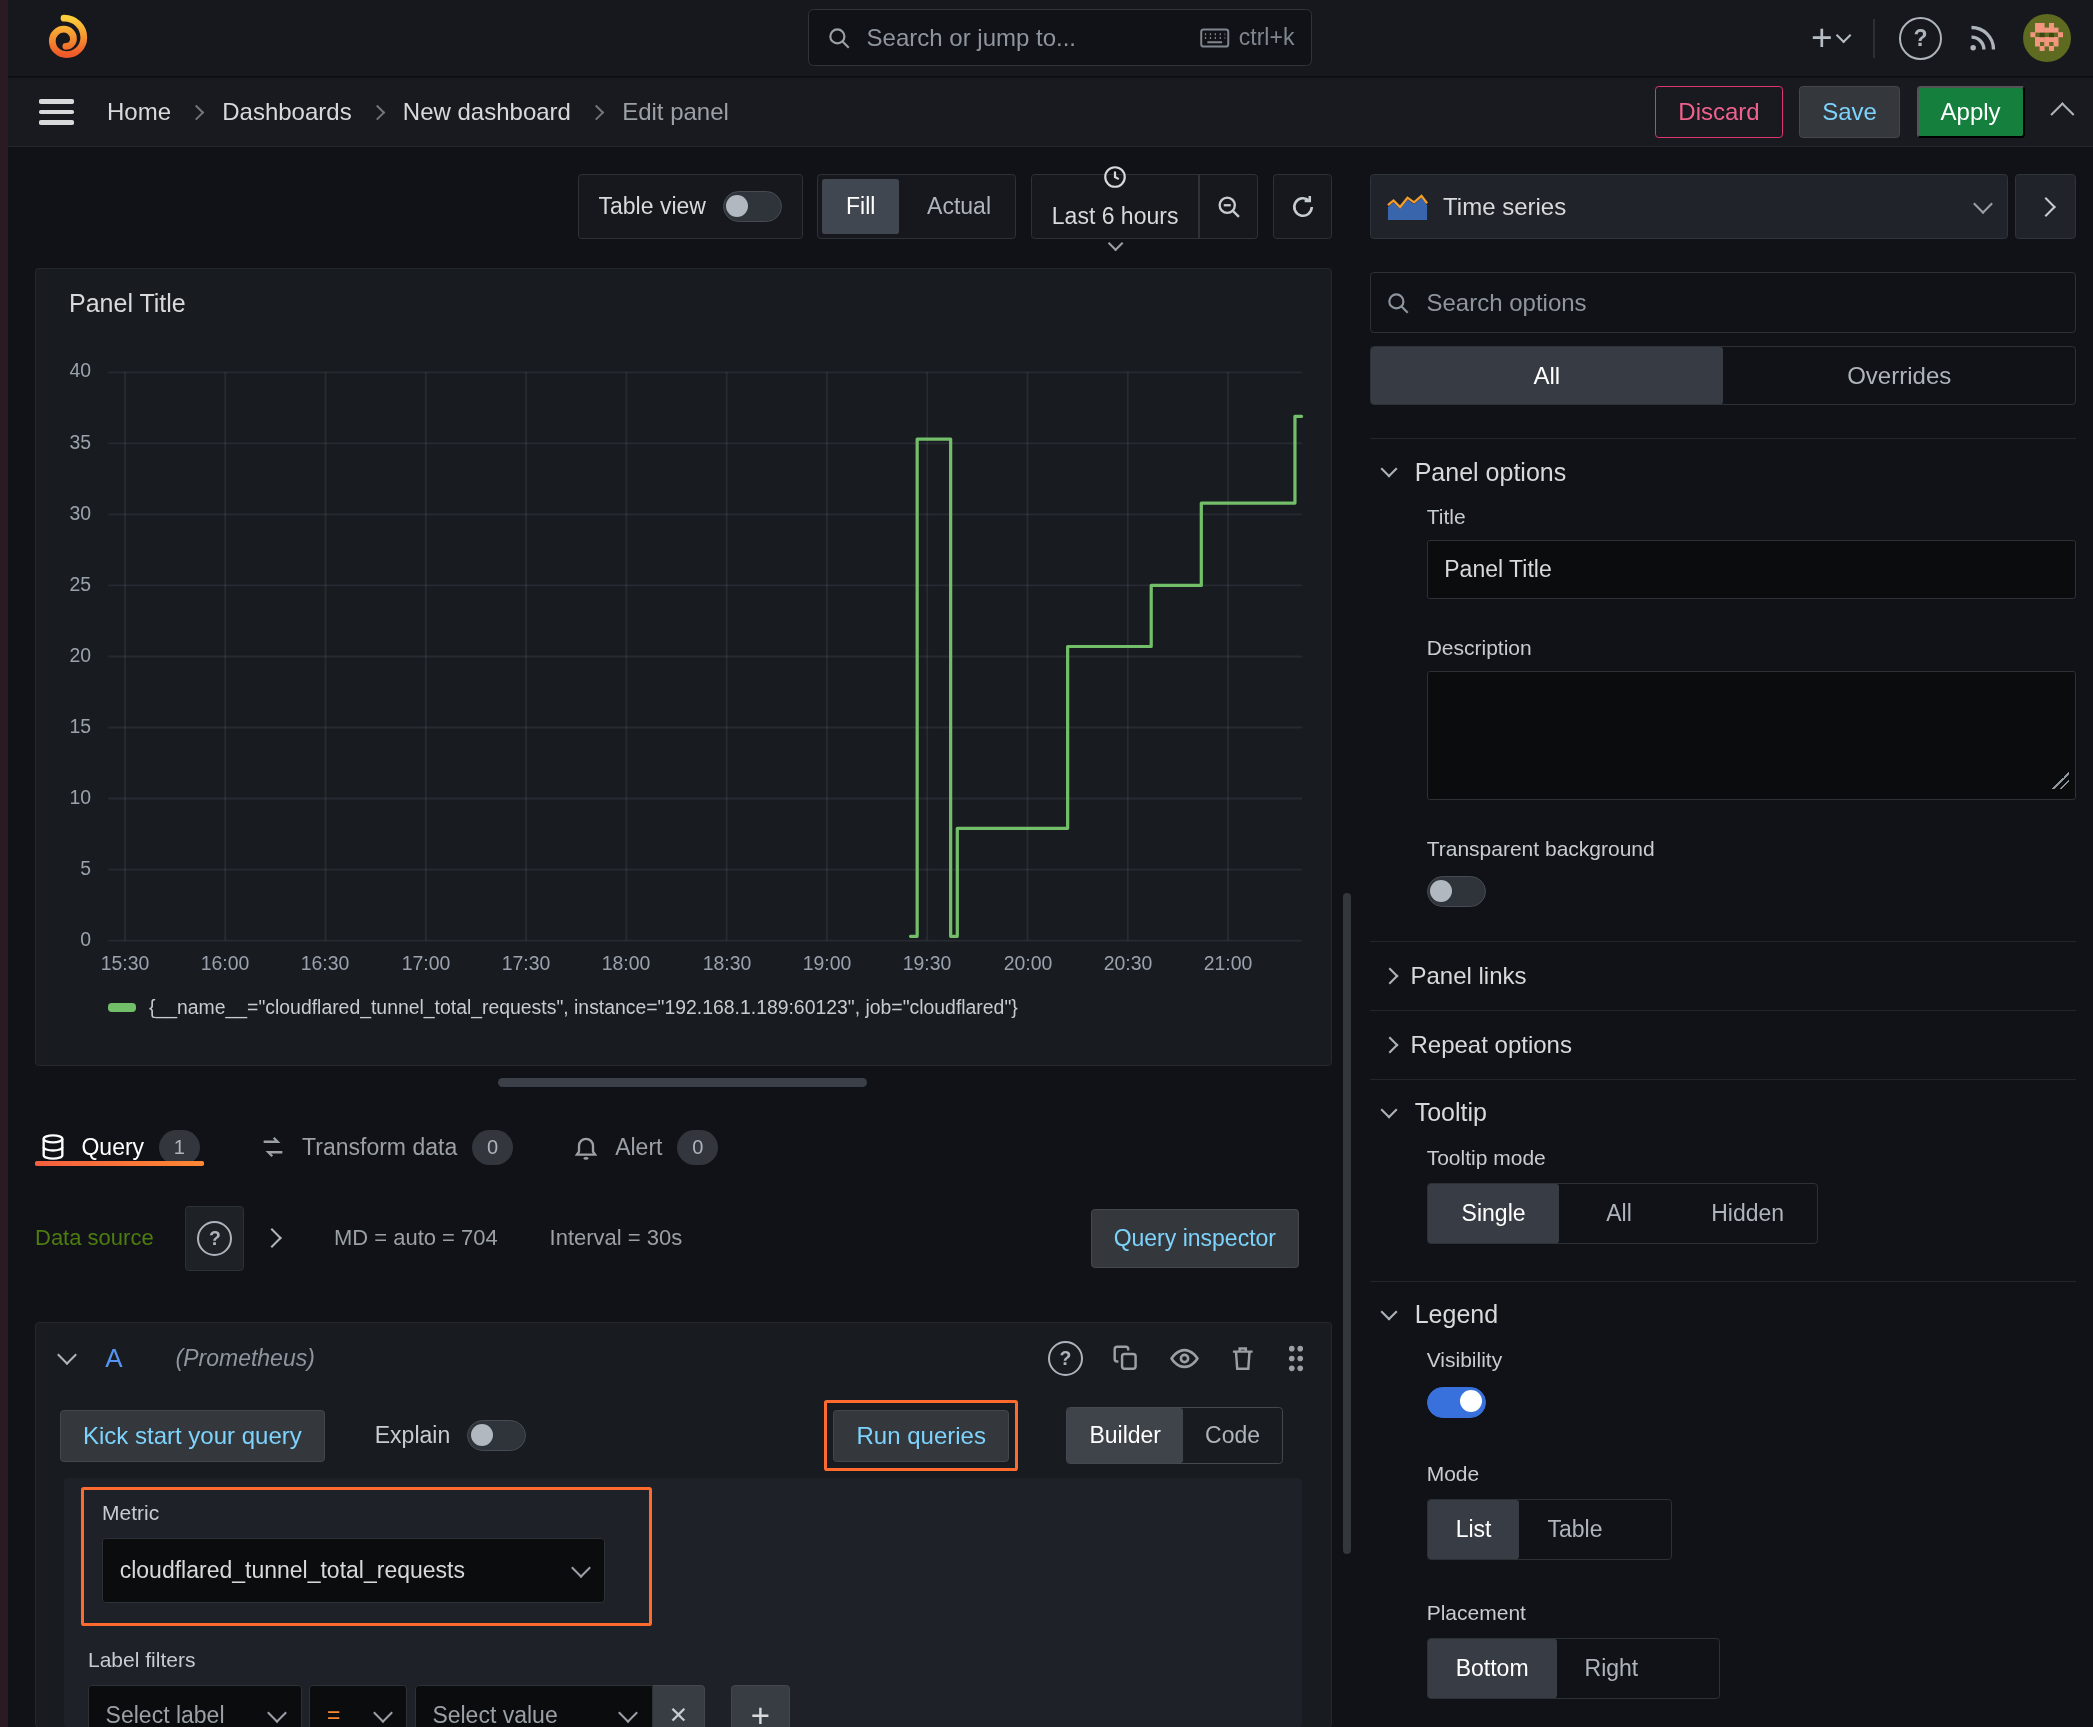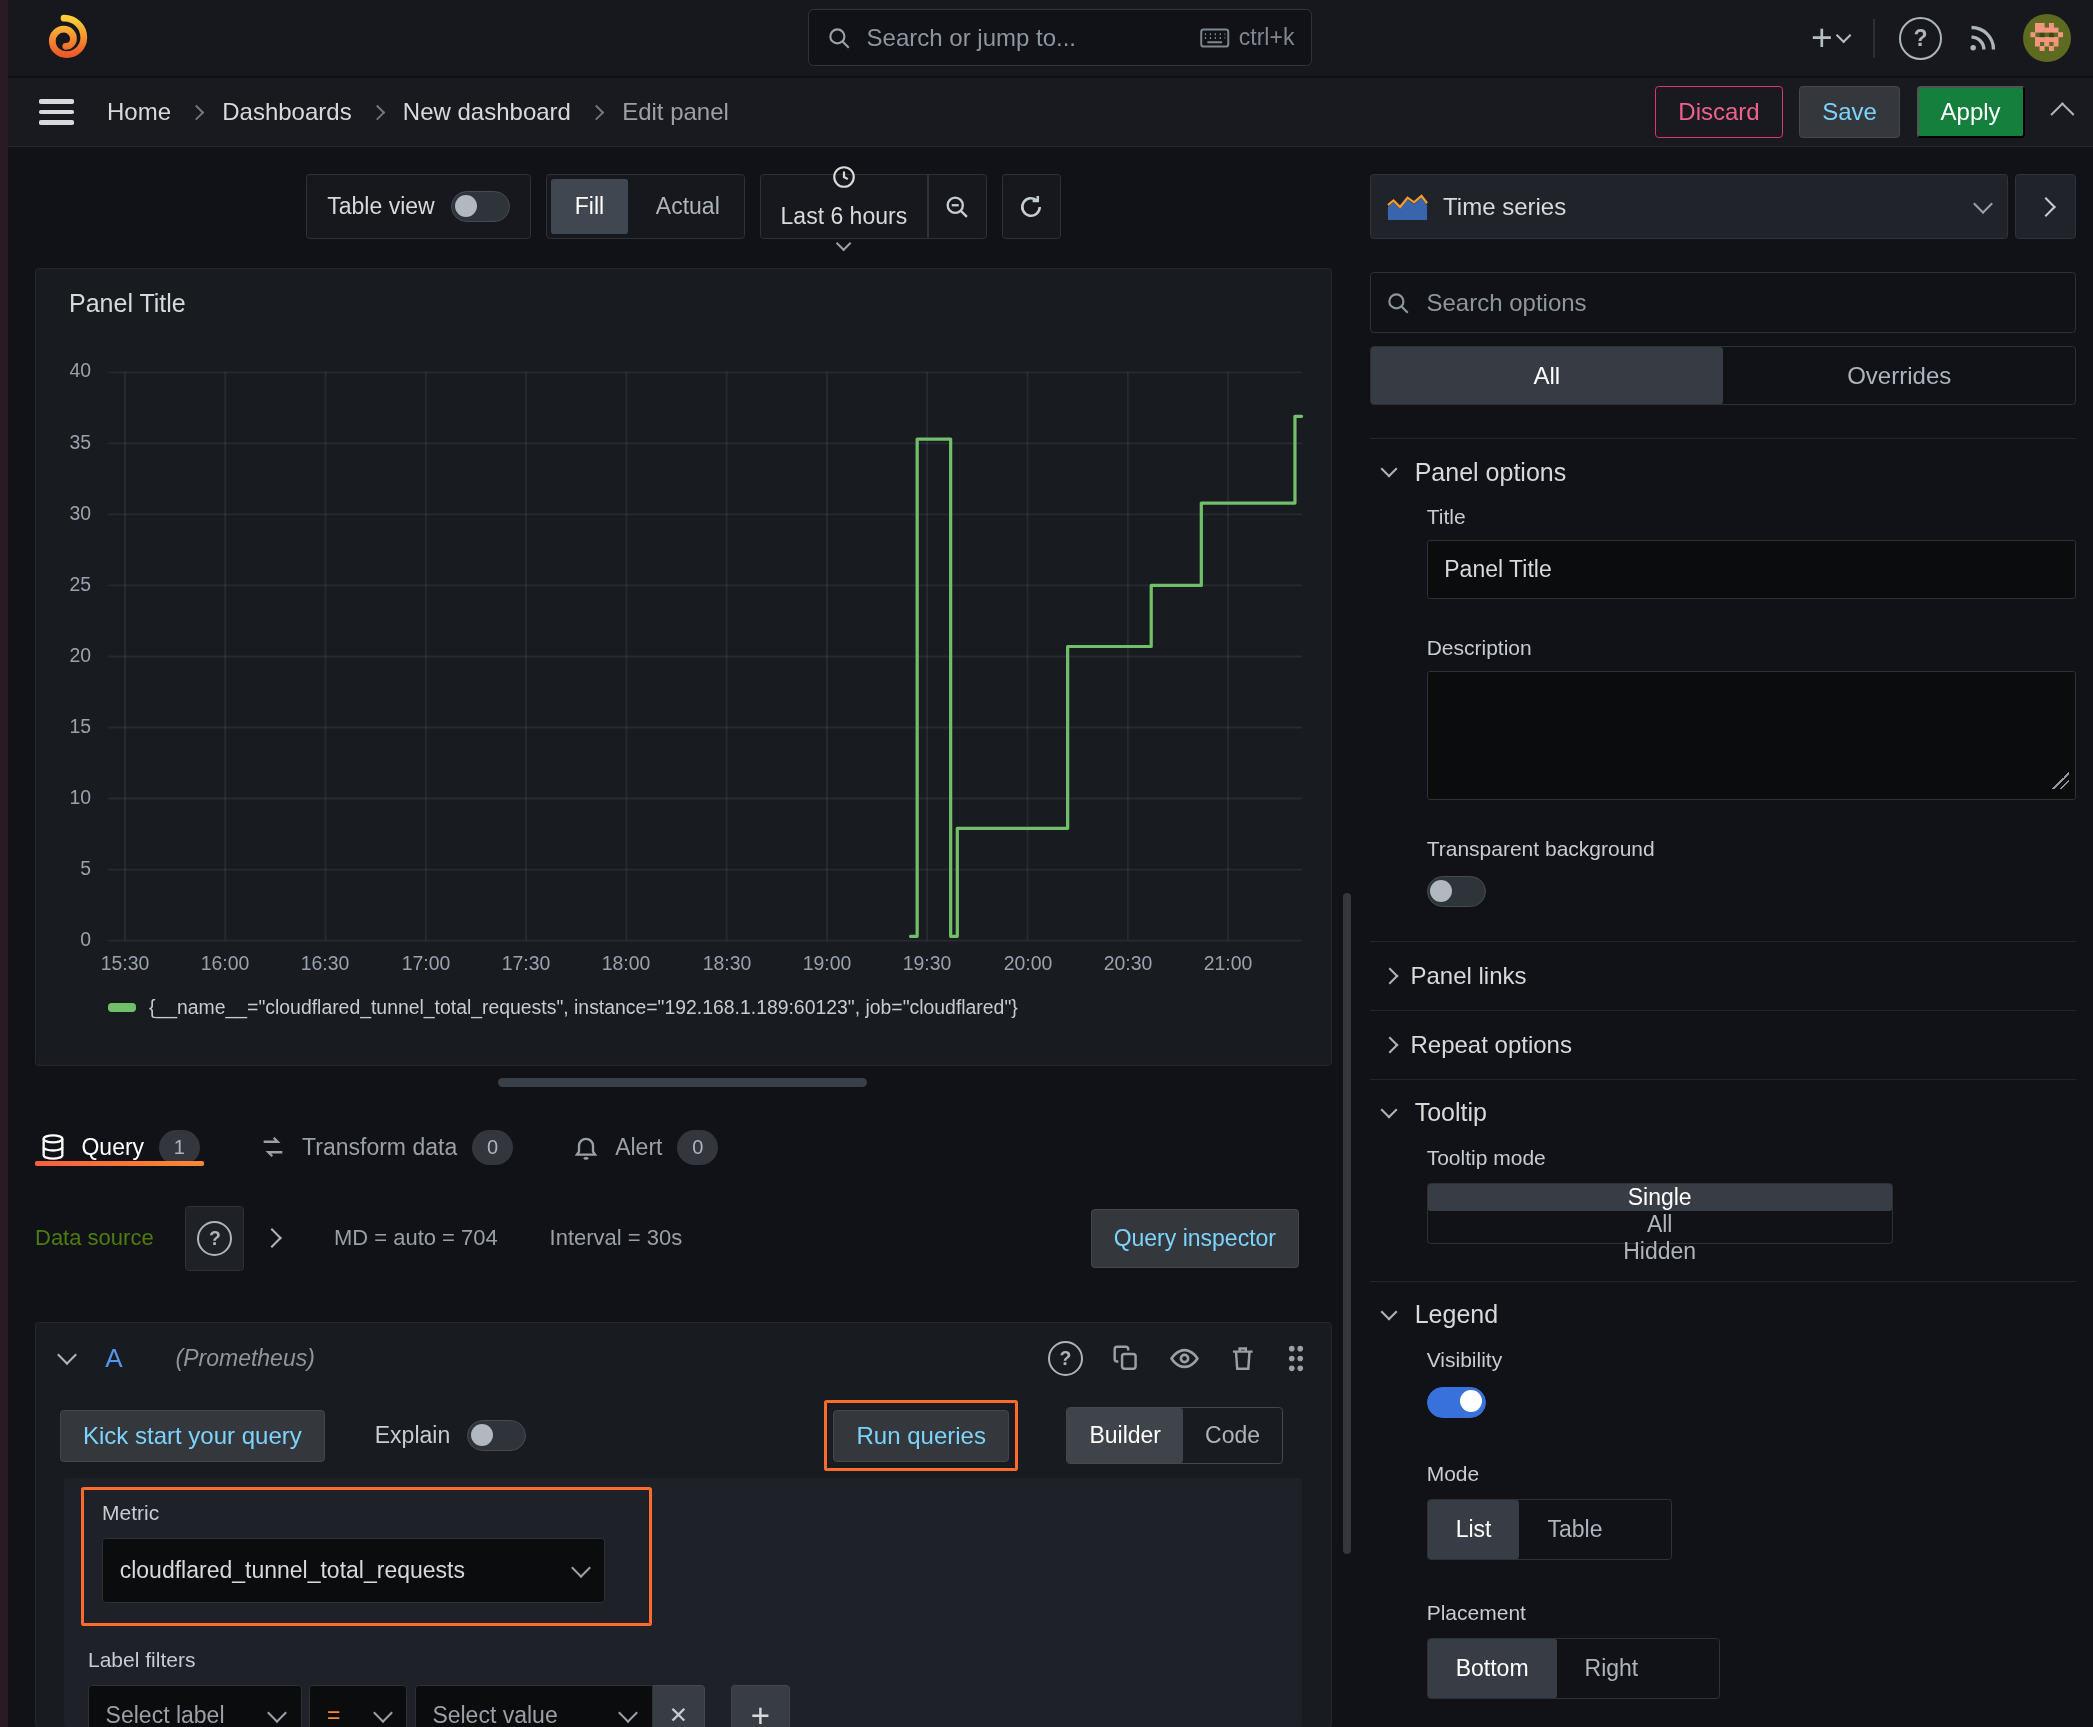--- a/index.html
+++ b/index.html
@@ -31,21 +31,21 @@
   .btn{display:flex;align-items:center;justify-content:center;height:52px;padding:0 22px;border-radius:3.7px;font-size:24px;cursor:pointer;box-sizing:border-box;white-space:nowrap;}
   .btn-outline-red{border:1.8px solid #e0356e;color:#f0618e;background:transparent;}
   .btn-gray{background:#34383d;border:0.9px solid #44474d;color:#7dd3fc;}
   .btn-blue{background:#15803d;color:#fff;}
   .chev{display:inline-block;width:12px;height:12px;border-right:2.8px solid currentColor;border-bottom:2.8px solid currentColor;}
   .chev.down{transform:rotate(45deg);margin-top:-5.5px;}
   .chev.right{transform:rotate(-45deg);}
   .chev.up{transform:rotate(-135deg);margin-top:5.5px;}
   .crumb-actions .chev.up{color:#aeb4bc;width:14.8px;height:14.8px;margin-left:13px;}
   
-  .panel-toolbar{position:absolute;left:35px;top:174px;width:1297px;height:65px;display:flex;justify-content:center;gap:14.8px;}
+  .panel-toolbar{position:absolute;left:35px;top:174px;width:1297px;height:65px;display:flex;justify-content:flex-end;gap:14.8px;}
   .tbx{border:1.8px solid #2c3235;background:#16181d;border-radius:3.7px;display:flex;align-items:center;color:#d8d9da;font-size:23px;box-sizing:border-box;}
   .tv-box{padding:0 20px;gap:16.6px;}
   .seg-sm{padding:0 24px;height:100%;display:flex;align-items:center;color:#aeb4bc;cursor:pointer;}
   .seg-sm.on{background:#414750;color:#fff;border-radius:2.8px;margin:3.7px;height:calc(100% - 7.4px);}
   .time-box{padding:0;}
   .time-main{display:flex;align-items:center;gap:13px;padding:0 20px;cursor:pointer;flex-direction:column;}
   .time-box .vdiv{width:1.8px;height:100%;background:#2c3235;}
   .icon-cell{width:57px;height:100%;display:flex;align-items:center;justify-content:center;cursor:pointer;color:#c7ccd1;}
   
   .toggle{position:relative;width:59px;height:31px;border-radius:15.7px;background:#2f343b;border:1.8px solid #464b52;box-sizing:border-box;cursor:pointer;flex:none;}
@@ -518,21 +518,21 @@
       <span>Repeat options</span>
     </div>
 
     <div class="sdivider"></div>
     <div class="section-head">
       <span class="chev down"></span>
       <span>Tooltip</span>
     </div>
     <div class="indent" style="margin-bottom:37px;">
       <div class="side-label">Tooltip mode</div>
-      <div class="seg-group" style="width:466px;flex-direction:column;">
+      <div class="seg-group" style="width:391px;">
         <span class="opt on" style="flex:1.2;">Single</span>
         <span class="opt" style="flex:1;">All</span>
         <span class="opt" style="flex:1.3;">Hidden</span>
       </div>
     </div>
 
     <div class="sdivider"></div>
     <div class="section-head">
       <span class="chev down"></span>
       <span>Legend</span>

